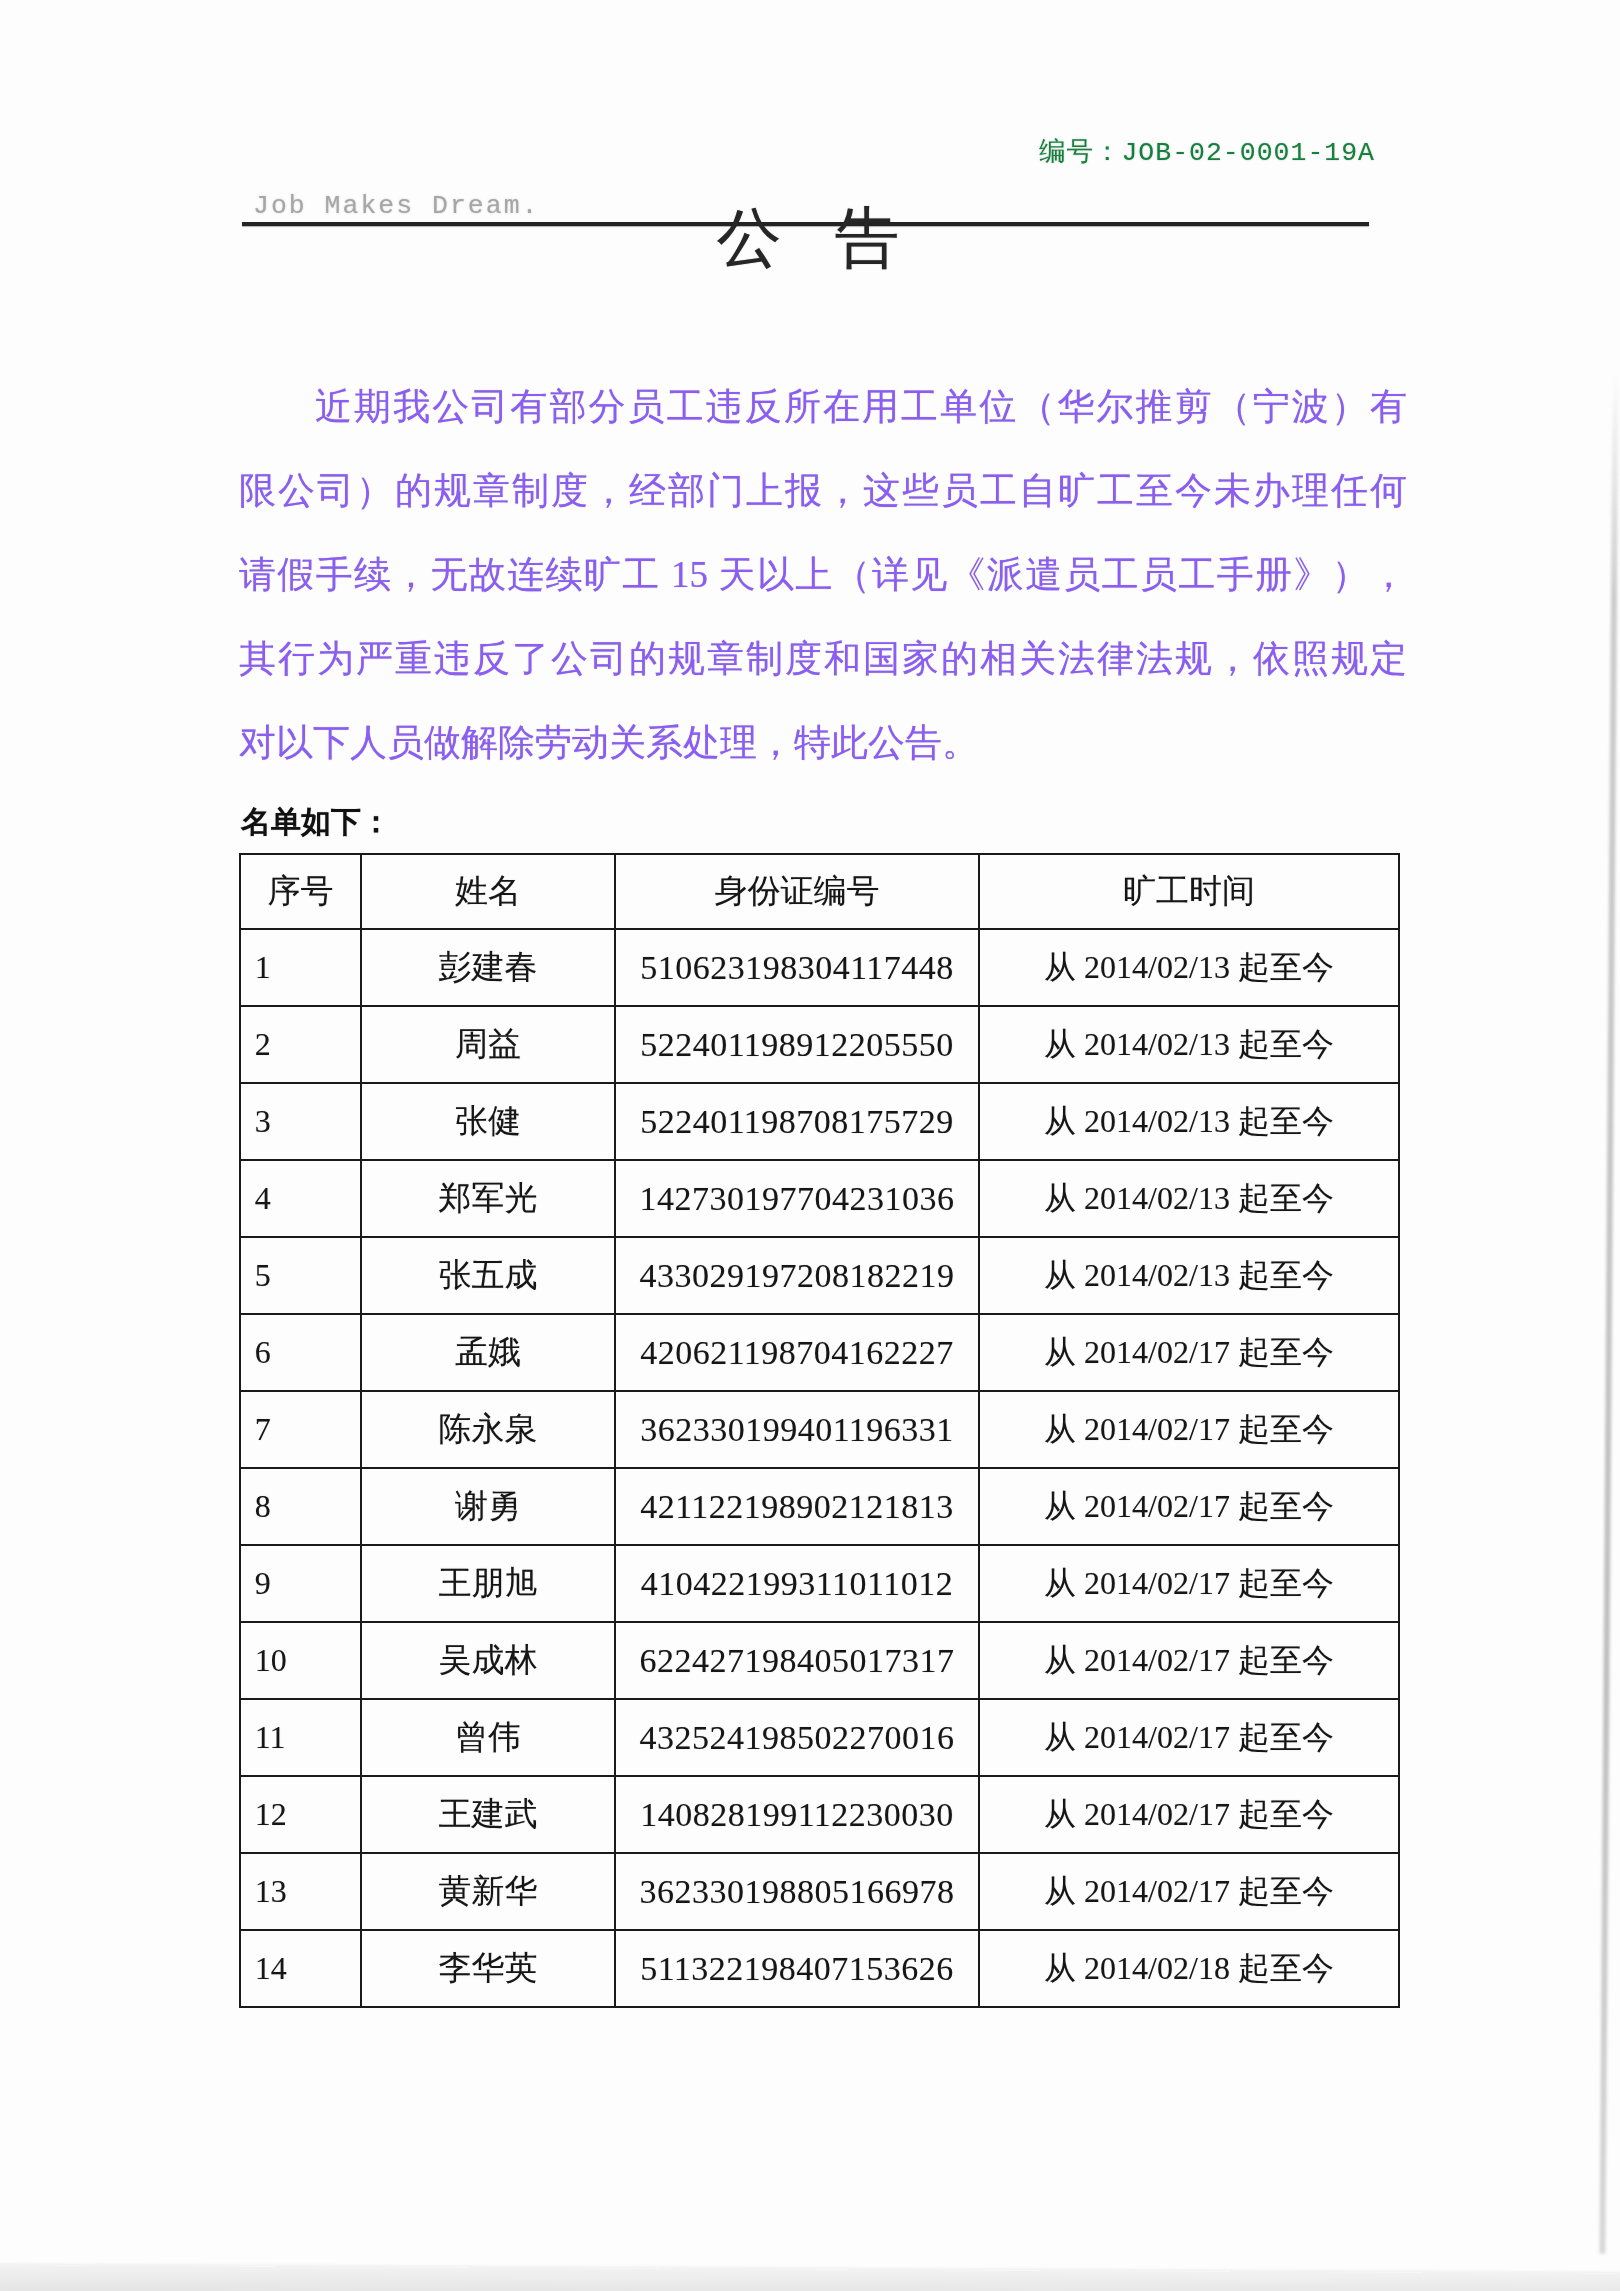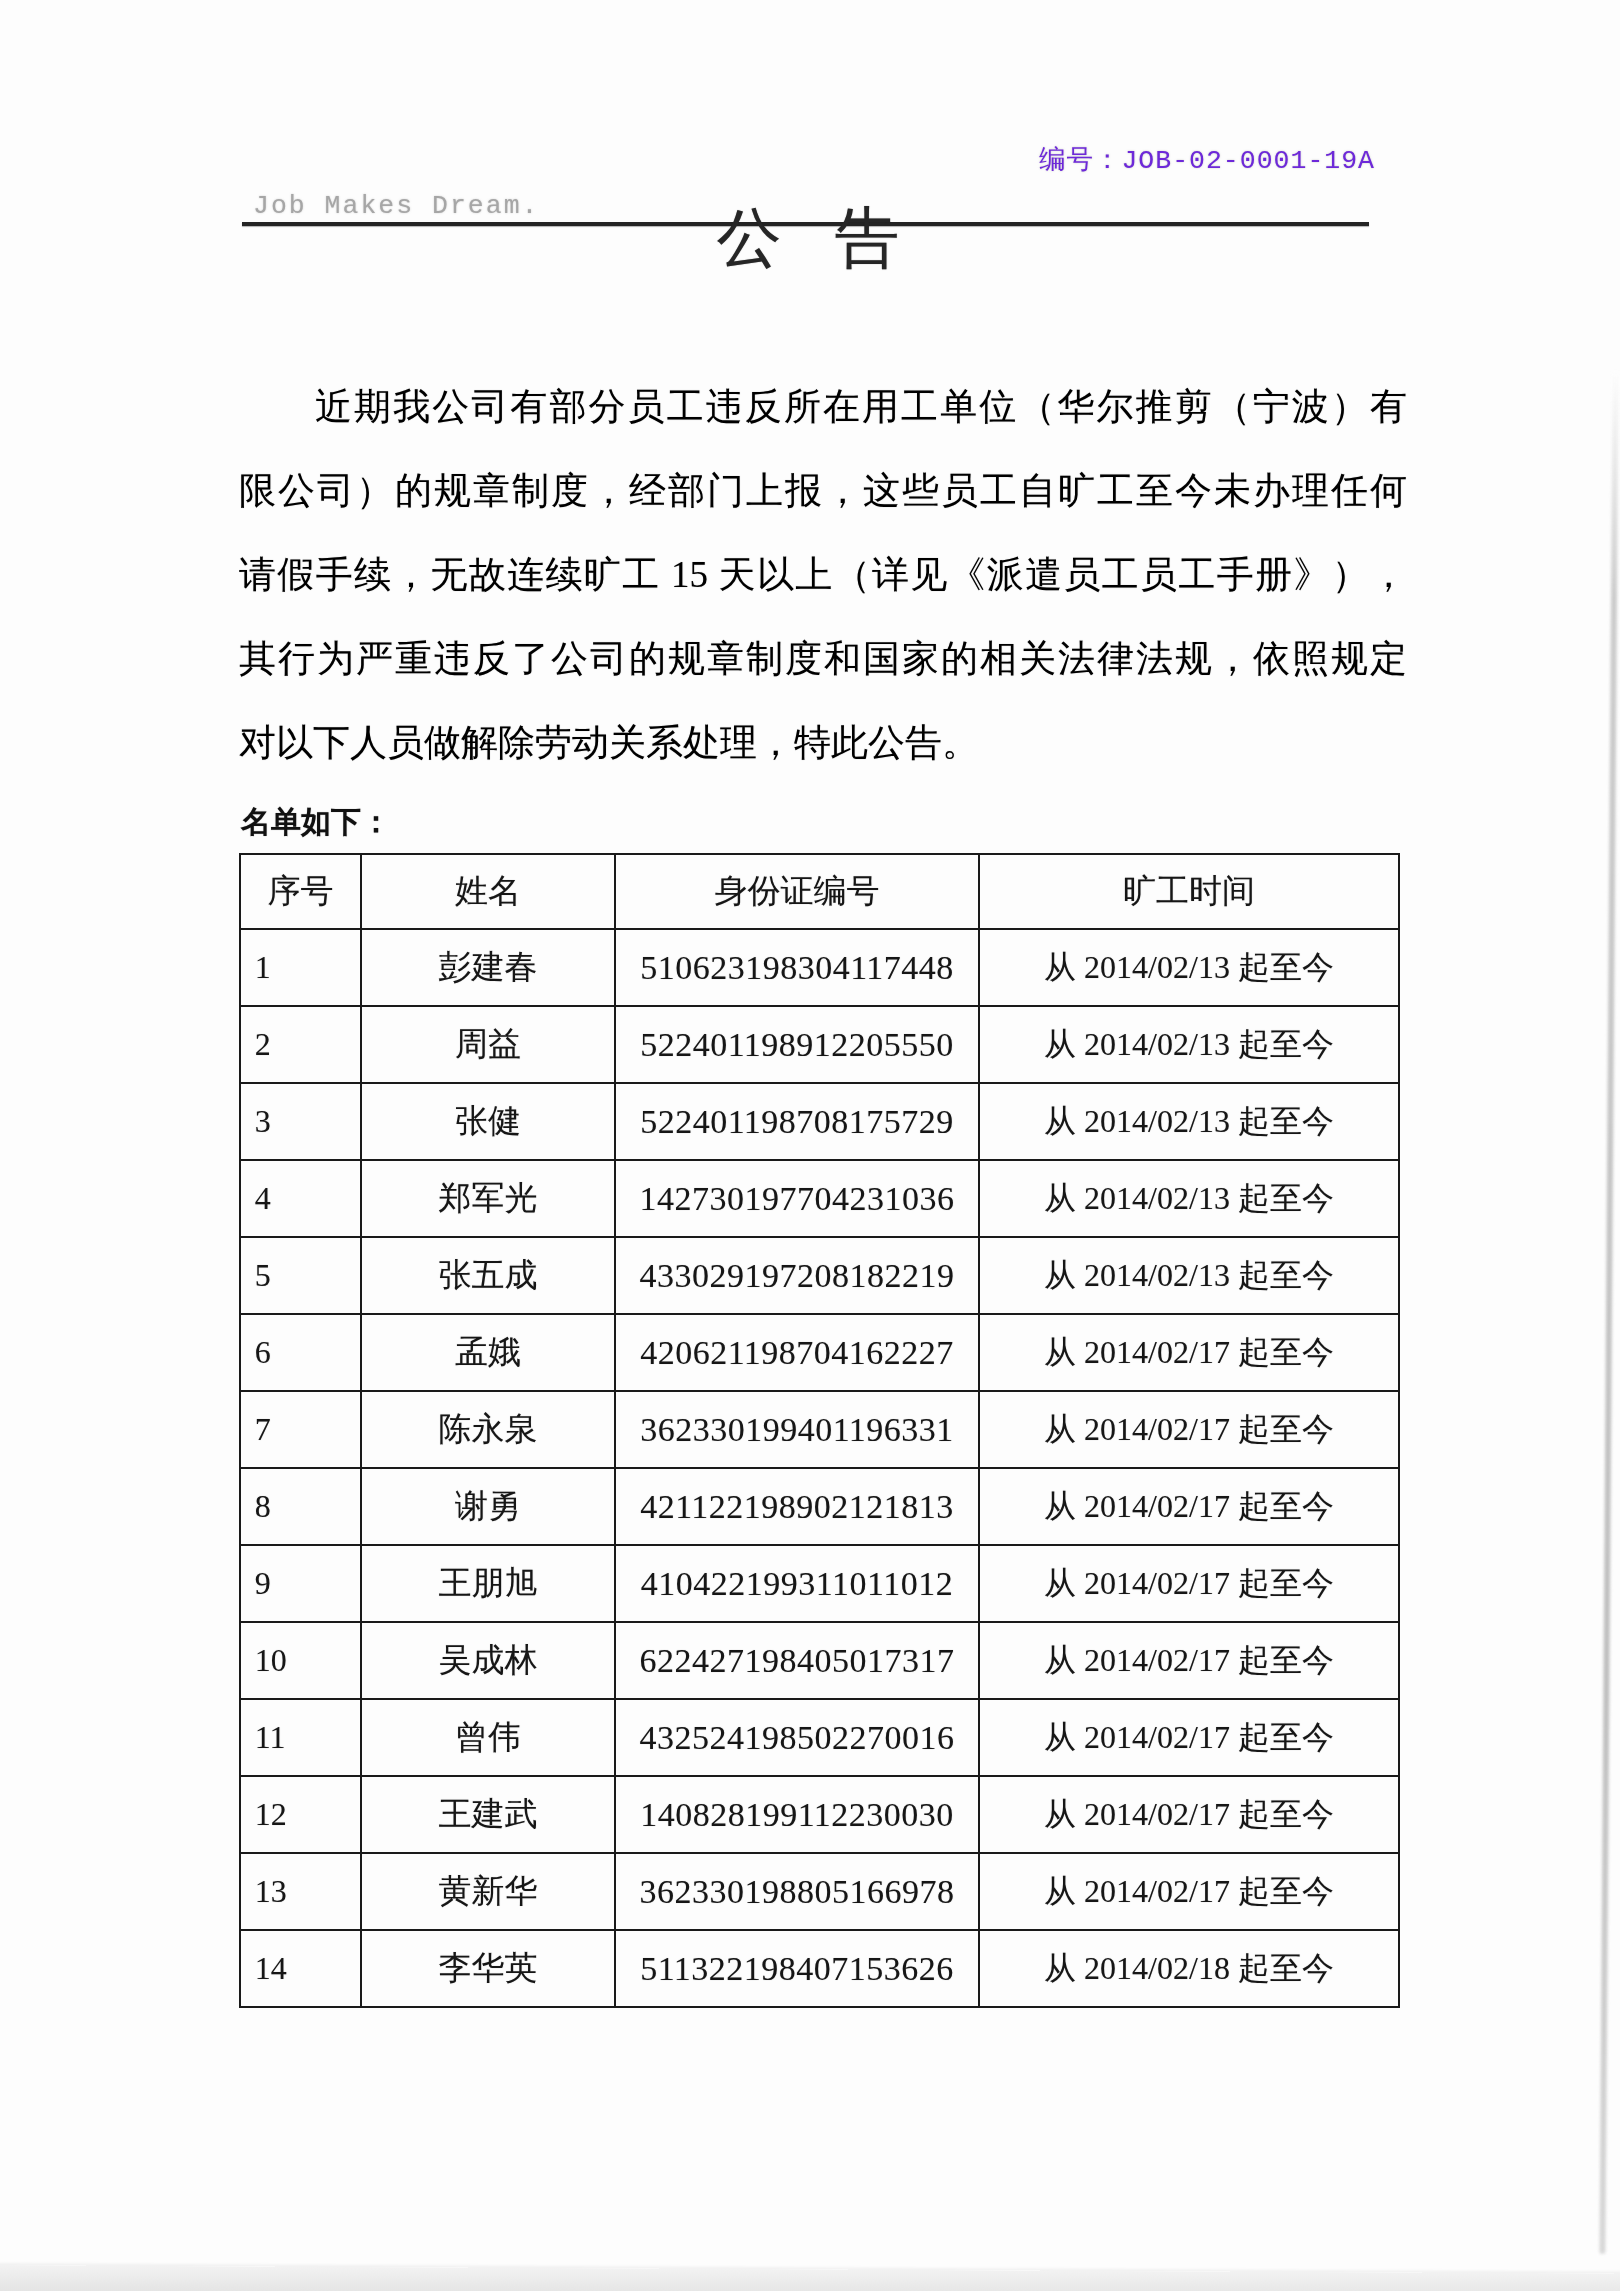--- a/index.html
+++ b/index.html
@@ -12,41 +12,41 @@
   
   .slogan {
     position:absolute; left:253px; top:143px;
     font-family:"Liberation Mono","DejaVu Sans Mono",monospace;
     font-size:26.5px; letter-spacing:2px; color:#a6a6a6;
     text-shadow:0 0 2px rgba(170,170,170,.55);
     white-space:nowrap;
     margin-top:48px;
   }
   .doc-no {
-    position:absolute; top:141px; right:245px;
+    position:absolute; top:133px; right:245px;
     font-family:"Liberation Mono","DejaVu Sans Mono",monospace;
-    font-size:26.5px; letter-spacing:1px; color:#6d28d9;
+    font-size:26.5px; letter-spacing:1px; color:#15803d;
     text-shadow:0 0 2px rgba(150,150,150,.55);
     white-space:nowrap;
   }
   .header-rule {
     position:absolute; left:242px; top:222px; width:1127px; height:3.9px;
     background:#242424; box-shadow:0 1px 1px rgba(0,0,0,.3);
   }
   
   .title {
     position:absolute; left:0; top:194px; width:100%;
     text-align:center; font-size:65px; font-weight:normal;
     letter-spacing:3.9px; word-spacing:29px; color:#262626;
     text-shadow:0 0 1px rgba(30,30,30,.5);
   }
   
   .body-text {
     position:absolute; left:239px; top:365px; width:1168px;
-    font-size:37px; color:#000000;
+    font-size:37px; color:#8b5cf6;
     text-shadow:0 0 1px rgba(40,40,40,.4);
   }
   .body-line {
     height:84px; line-height:84px;
     text-align:justify; text-align-last:justify;
     overflow:hidden;
   }
   .body-line.first { padding-left:76px; }
   .body-line.last  { text-align-last:left; }
   

